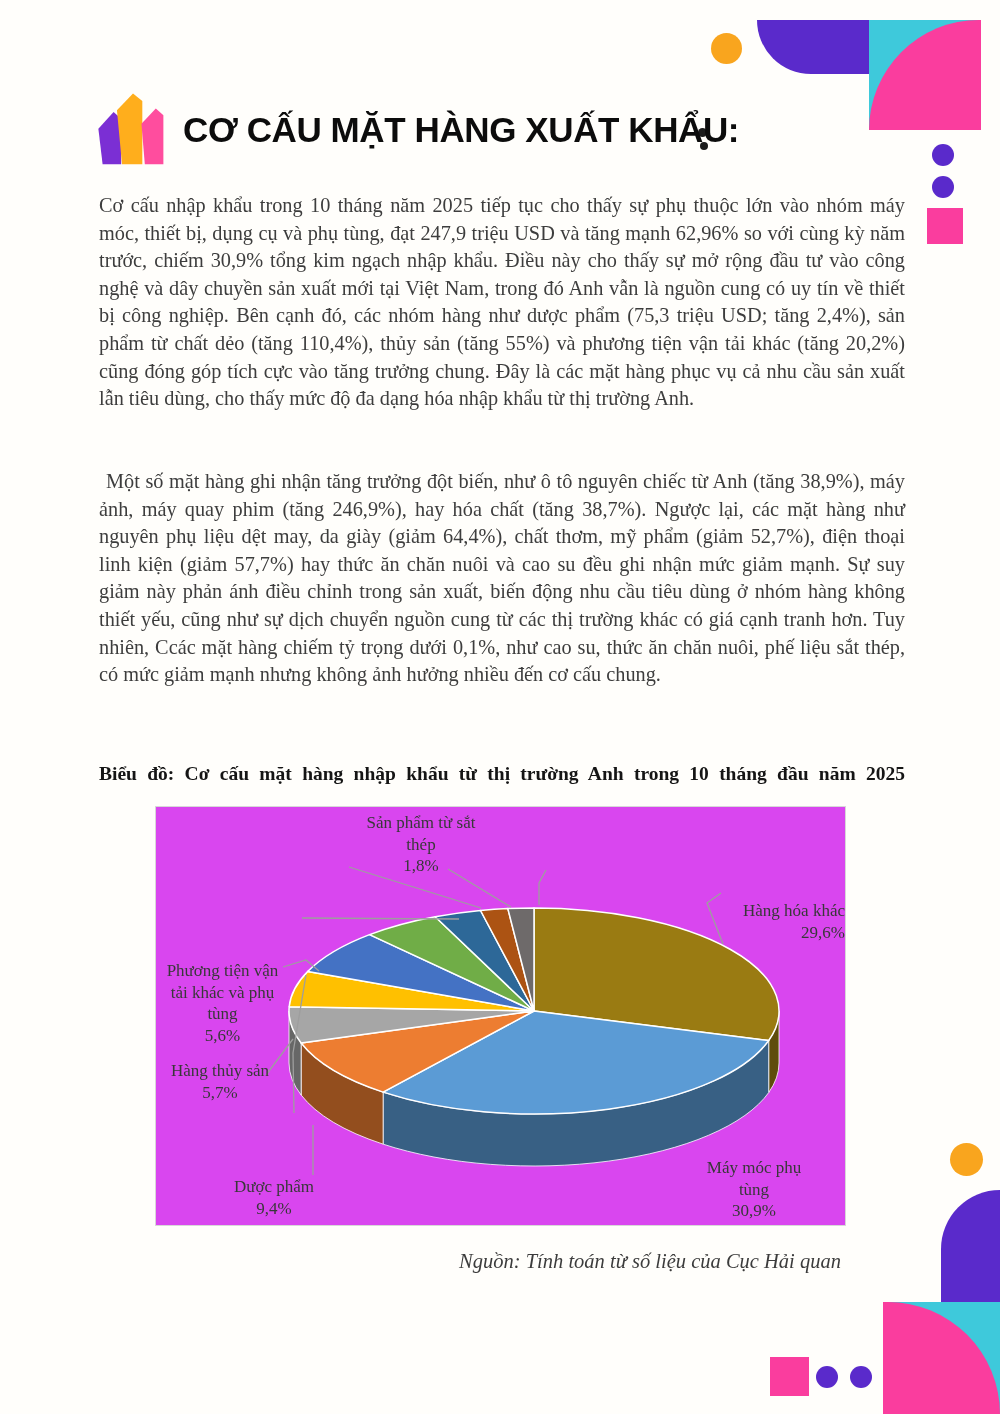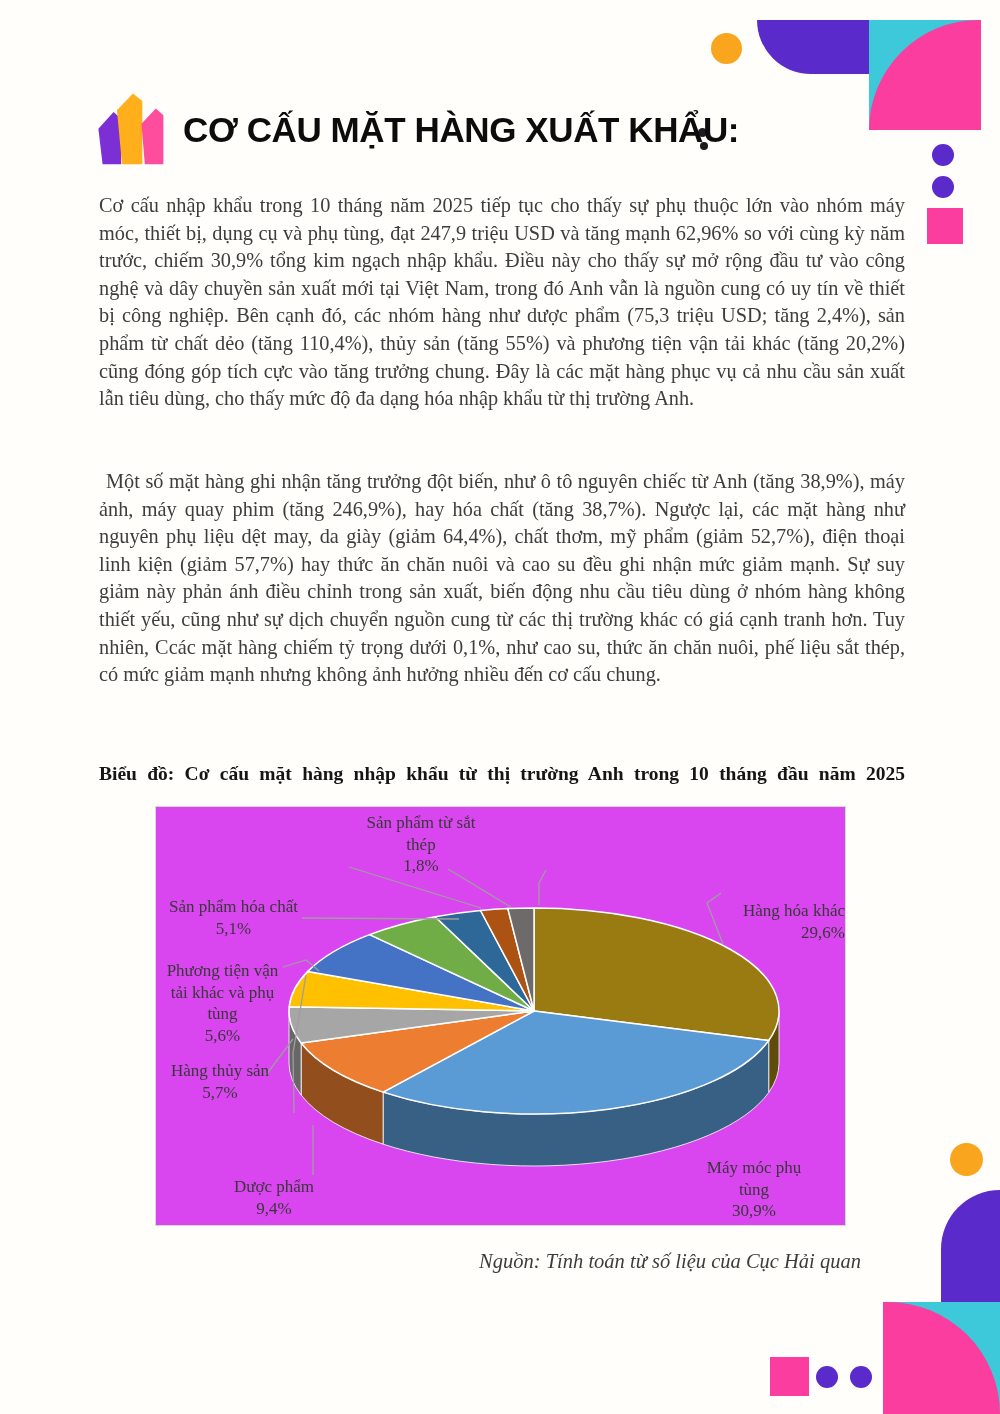--- a/index.html
+++ b/index.html
@@ -35,21 +35,21 @@
   
   #chart-box{
     left:155px;top:806px;width:691px;height:420px;
     background:#d946ef;border:1px solid #d8d8d8;box-sizing:border-box;
   }
   .pie-label{
     position:absolute;text-align:center;
     font-size:17px;line-height:21.5px;color:#383838;
   }
   #source-note{
-    left:420px;top:1250px;width:500px;text-align:center;
+    left:400px;top:1250px;width:500px;text-align:center;
     font-style:italic;font-size:20.5px;color:#3c3c3c;
   }
 </style>
 </head>
 <body>
 
 <div class="abs circle" style="left:711px;top:33px;width:31px;height:31px;background:#F9A51E;"></div>
 <div class="abs" style="left:757px;top:20px;width:112px;height:54px;background:#5A2ACB;border-radius:0 0 0 54px;"></div>
 <div class="abs" style="left:869px;top:20px;width:112px;height:110px;background:#3EC9DB;"></div>
 <div class="abs" style="left:869px;top:20px;width:112px;height:110px;background:#FA3D9E;border-top-left-radius:112px;"></div>
@@ -108,21 +108,20 @@
       <polyline points="146,111 303,112"></polyline>
       <polyline points="565,86 551,96 567,137"></polyline>
       <polyline points="127,160 150,153 163,164"></polyline>
       <polyline points="110,268 137,232"></polyline>
       <polyline points="138,306 137,246 150,168"></polyline>
       <polyline points="157,368 157,318"></polyline>
     </g>
   </svg>
 
   <div class="pie-label" style="left:200px;top:5px;width:130px;">Sản phẩm từ sắt<br>thép<br>1,8%</div>
-  <div class="pie-label" style="left:5px;top:89px;width:145px;">Sản phẩm hóa chất<br>5,1%</div>
   <div class="pie-label" style="left:567px;top:93px;width:122px;text-align:right;">Hàng hóa khác<br>29,6%</div>
   <div class="pie-label" style="left:4px;top:153px;width:125px;">Phương tiện vận<br>tải khác và phụ<br>tùng<br>5,6%</div>
   <div class="pie-label" style="left:3px;top:253px;width:122px;">Hàng thủy sản<br>5,7%</div>
   <div class="pie-label" style="left:63px;top:369px;width:110px;">Dược phẩm<br>9,4%</div>
   <div class="pie-label" style="left:538px;top:350px;width:120px;">Máy móc phụ<br>tùng<br>30,9%</div>
 </div>
 
 <div class="abs" id="source-note">Nguồn: Tính toán từ số liệu của Cục Hải quan</div>
 
 </body></html>

